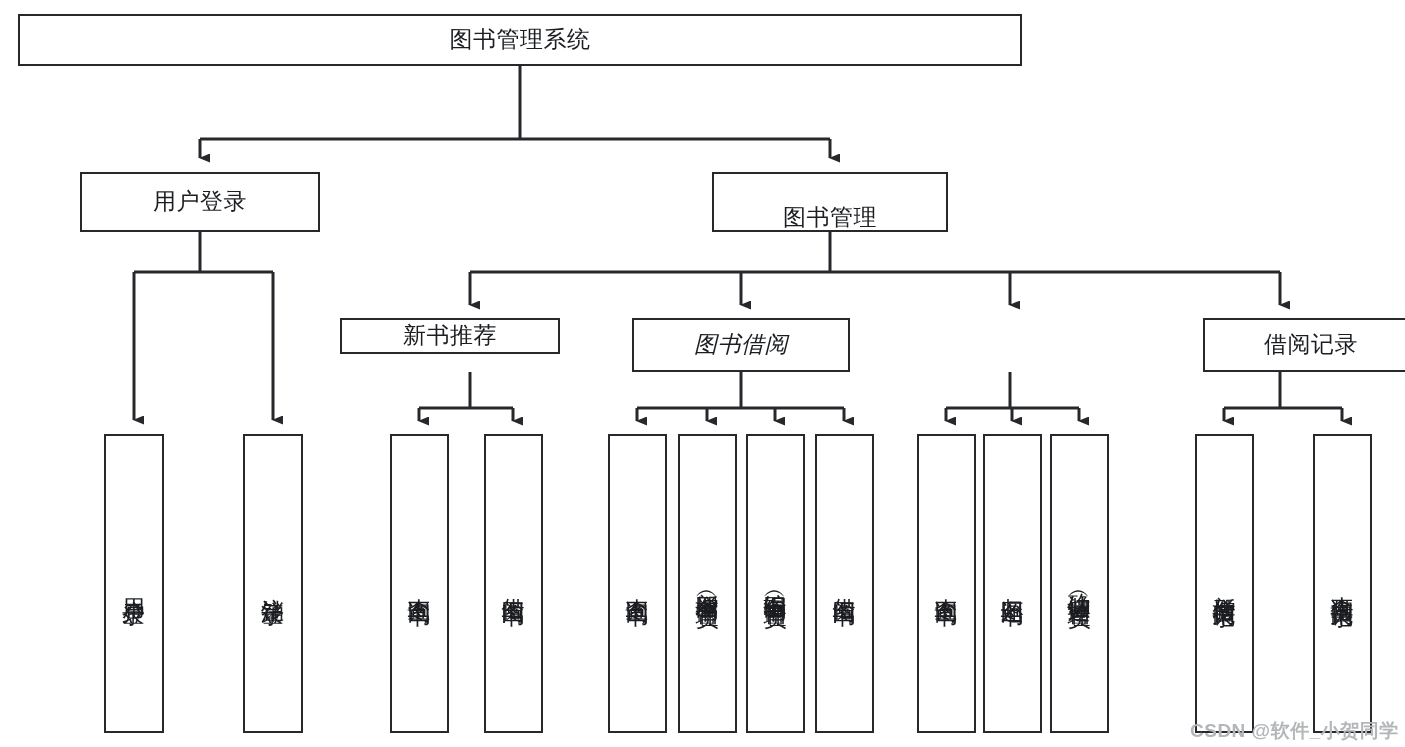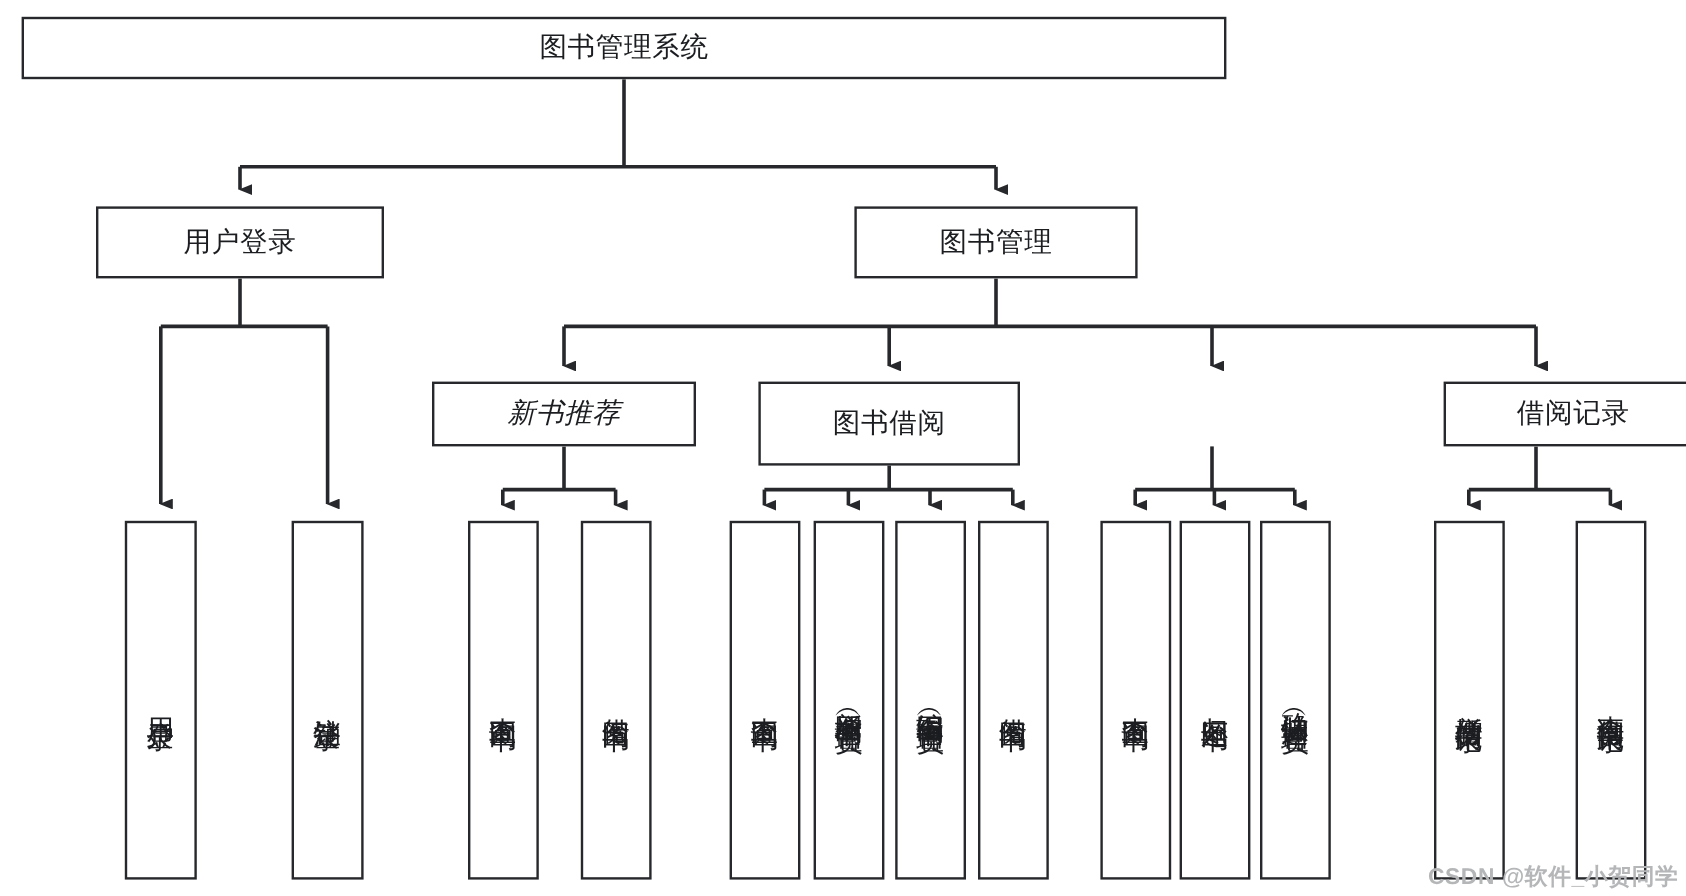--- a/index.html
+++ b/index.html
@@ -121,28 +121,28 @@
     </g>
   </svg>
 
   <div class="node horiz" style="left:18px; top:14px; width:1004px; height:52px;">
     <span>图书管理系统</span>
   </div>
 
   <div class="node horiz" style="left:80px; top:172px; width:240px; height:60px;">
     <span>用户登录</span>
   </div>
-  <div class="node horiz" style="left:712px; top:172px; width:236px; height:60px;">
+  <div class="node horiz" style="left:712px; top:172px; width:236px; height:60px;align-items:flex-end;">
     <span>图书管理</span>
   </div>
 
-  <div class="node horiz" style="left:360px; top:318px; width:220px; height:54px;font-style:italic;">
+  <div class="node horiz" style="left:340px; top:318px; width:220px; height:36px;">
     <span>新书推荐</span>
   </div>
-  <div class="node horiz" style="left:632px; top:318px; width:218px; height:70px;">
+  <div class="node horiz" style="left:632px; top:318px; width:218px; height:54px;font-style:italic;">
     <span>图书借阅</span>
   </div>
   <div class="node horiz" style="left:1172px; top:318px; width:216px; height:54px;margin-left:31px;">
     <span>借阅记录</span>
   </div>
 
   <div class="node vert" style="left:104px; top:434px; width:60px; height:299px;">
     <span class="vlabel">用户登录</span>
   </div>
   <div class="node vert" style="left:243px; top:434px; width:60px; height:299px;">

